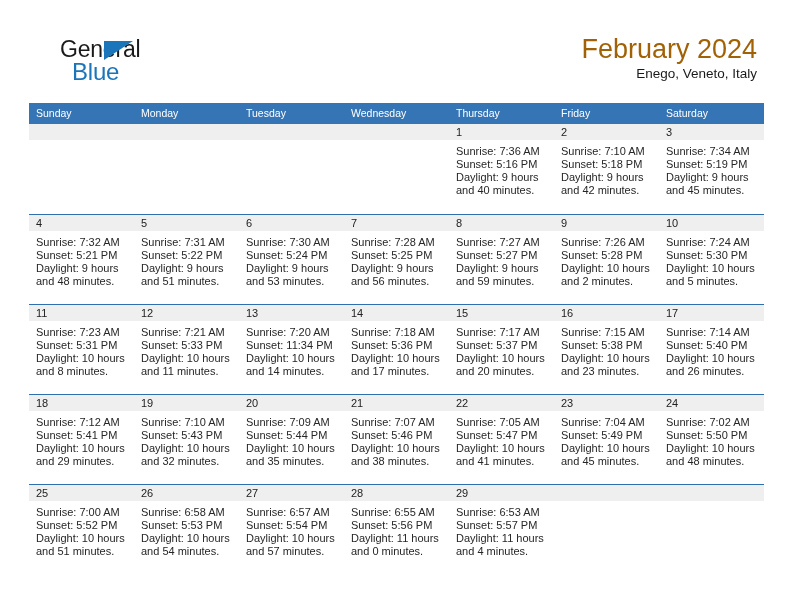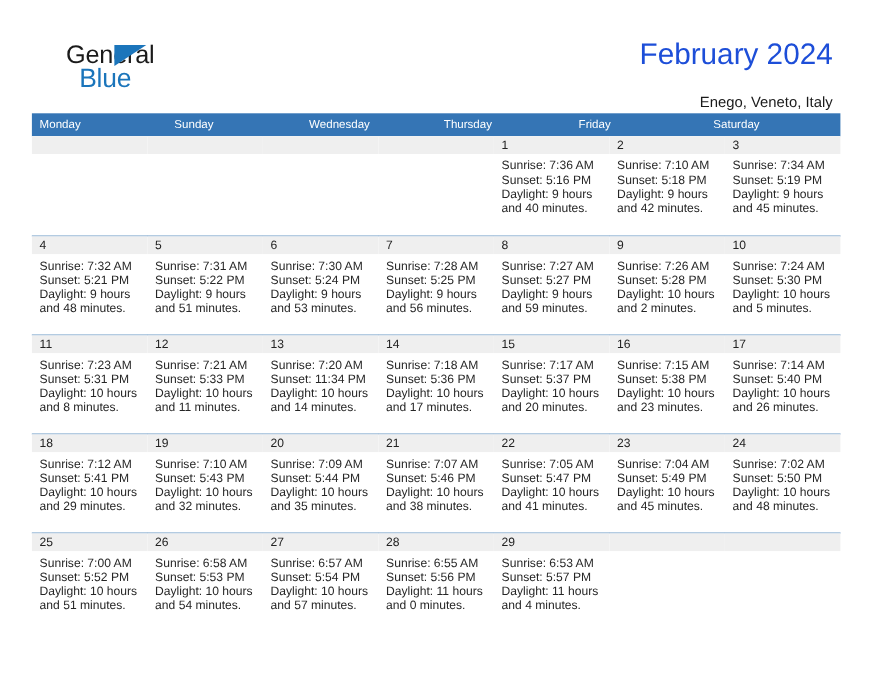--- a/index.html
+++ b/index.html
@@ -73,26 +73,26 @@
 
   .title-block {
     position: absolute;
     right: 35px;
     top: 33px;
     text-align: right;
   }
   .cal-title {
     font-size: 27px;
     line-height: 32px;
-    color: #1d4ed8;
+    color: #a16207;
     font-weight: 400;
     white-space: nowrap;
   }
   .cal-subtitle {
-    margin-top: 19px;
+    margin-top: 0;
     font-size: 13.5px;
     line-height: 17px;
     color: #1a1a1a;
     font-weight: 400;
     white-space: nowrap;
   }
 
   
   .calendar {
     position: absolute;
@@ -177,22 +177,23 @@
 
     <div class="title-block">
       <div class="cal-title">February 2024</div>
       <div class="cal-subtitle">Enego, Veneto, Italy</div>
     </div>
 
   </div>
 
   <div class="calendar">
     <div class="weekday-row" id="weekday-row">
+        <div class="weekday-cell">Sunday</div>
         <div class="weekday-cell">Monday</div>
-        <div class="weekday-cell">Sunday</div>
+        <div class="weekday-cell">Tuesday</div>
         <div class="weekday-cell">Wednesday</div>
         <div class="weekday-cell">Thursday</div>
         <div class="weekday-cell">Friday</div>
         <div class="weekday-cell">Saturday</div>
       </div>
     <div id="week-rows">
         <div class="week-row first">
           <div class="day-cell empty">
             <div class="day-number-band"></div>
           </div>

